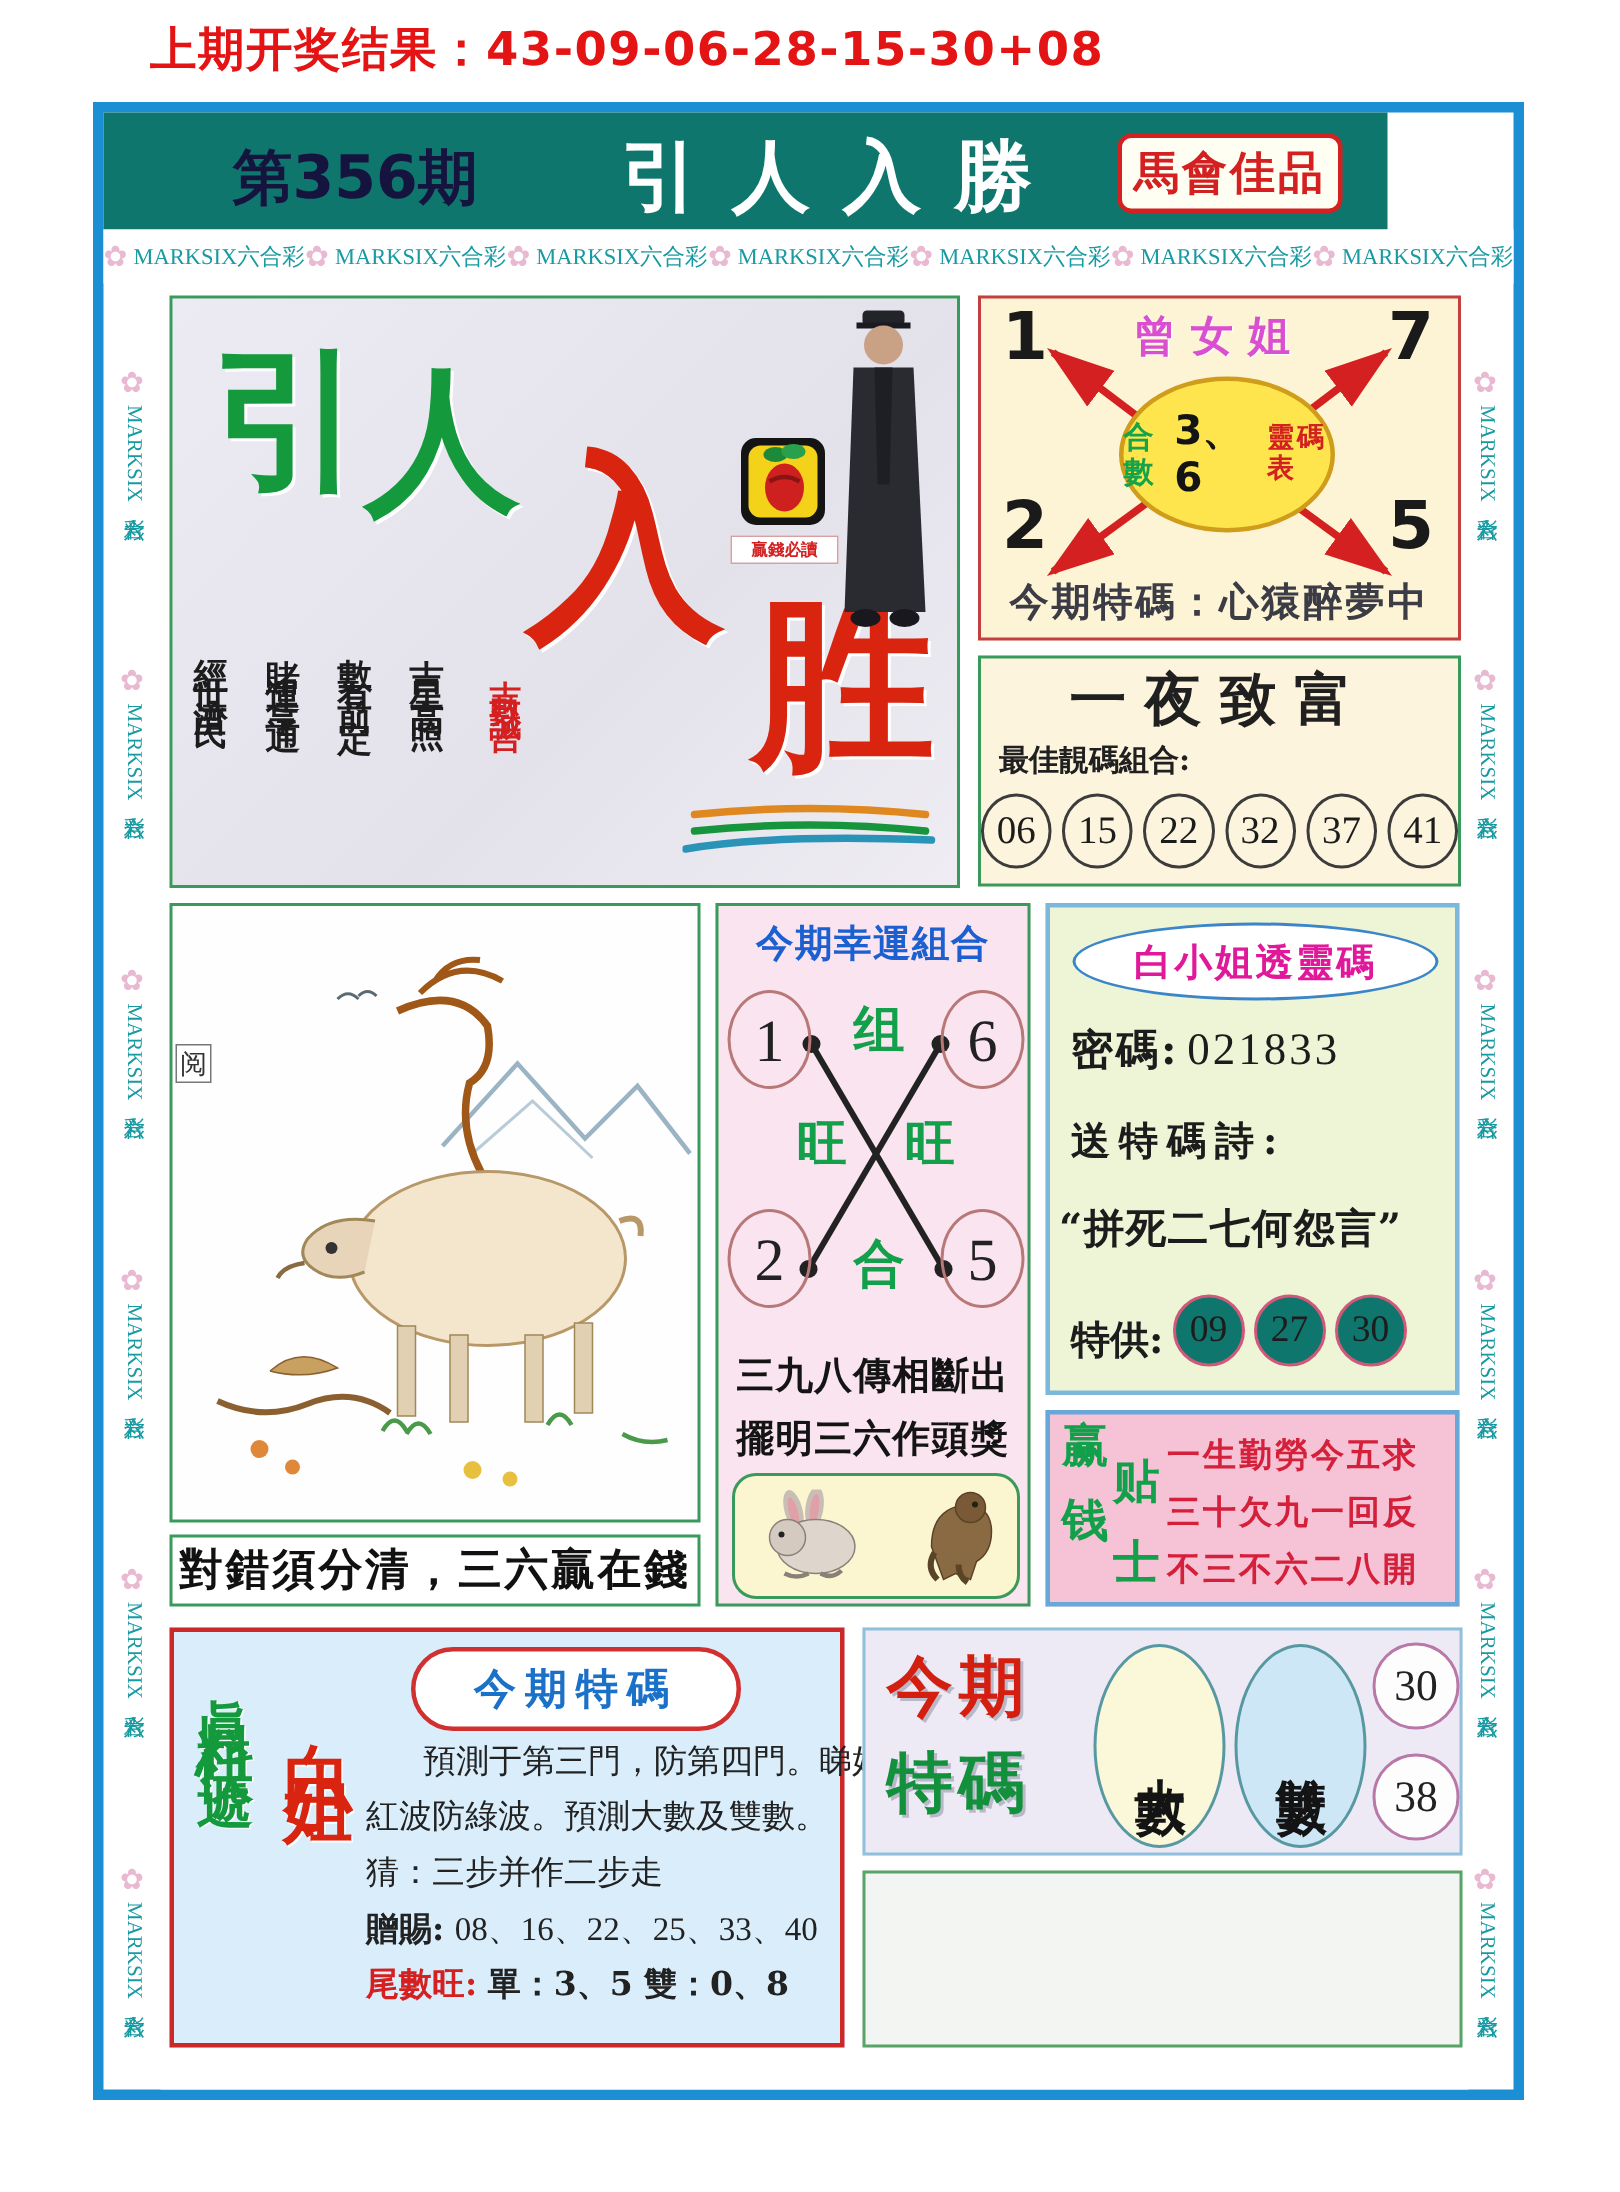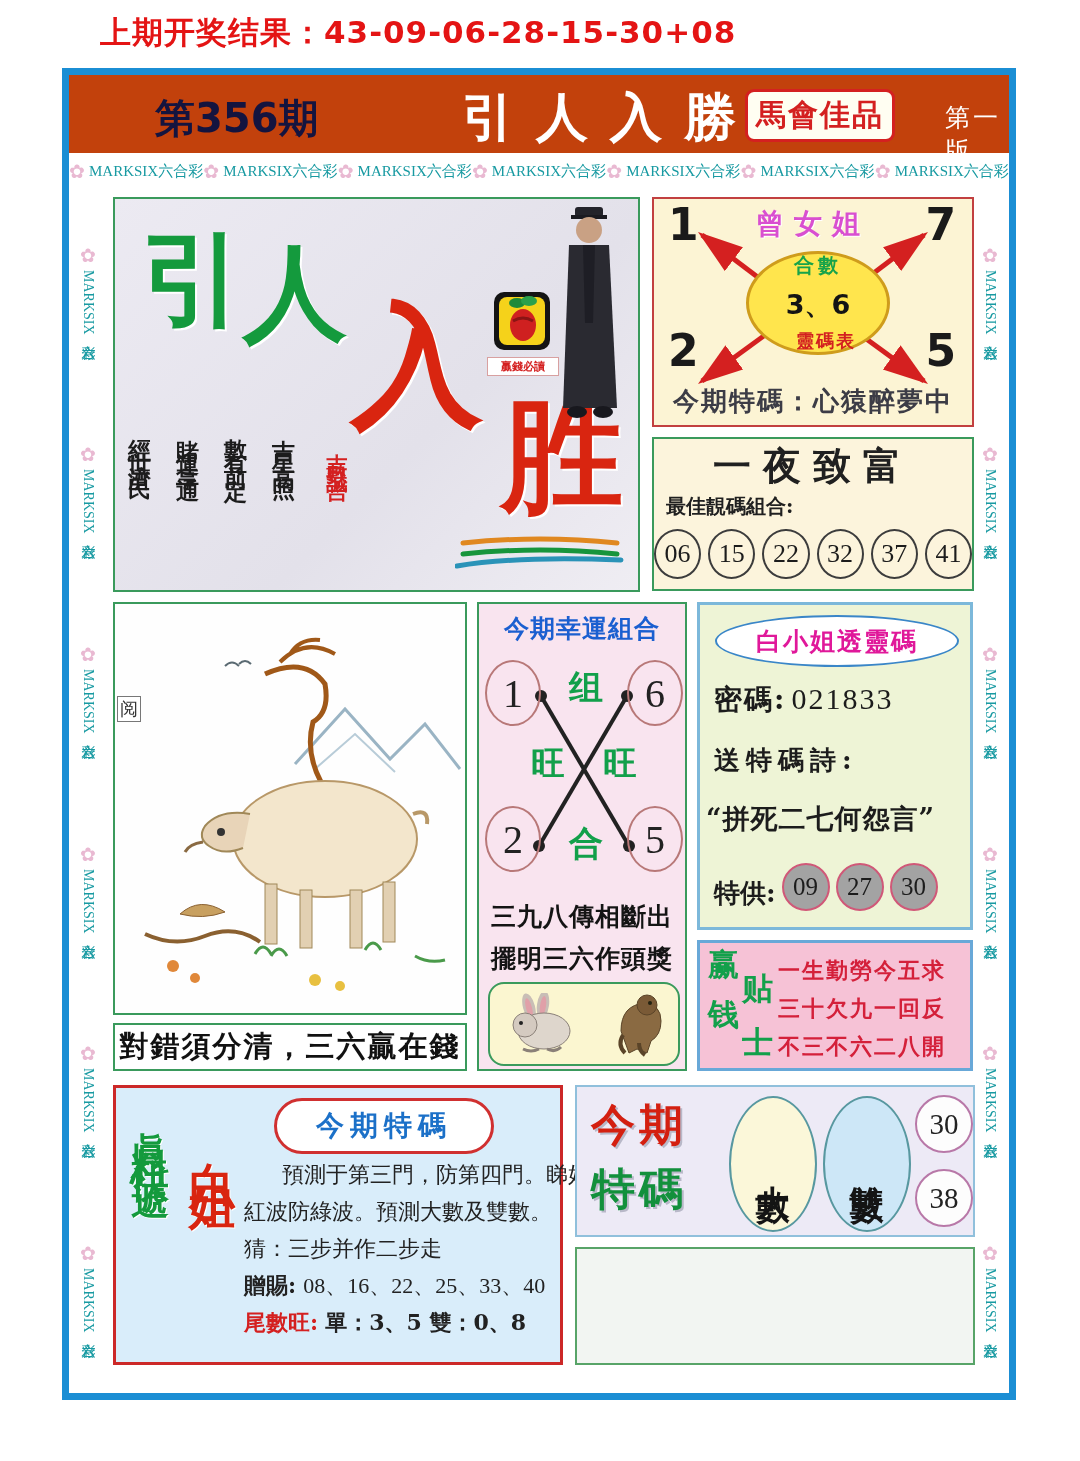--- a/index.html
+++ b/index.html
@@ -6,23 +6,23 @@
   body{width:1080px;height:1461px;position:relative;font-family:"DejaVu Sans",sans-serif;overflow:hidden;}
   .abs{position:absolute;}
 
   
   .prev-result{left:100px;top:12px;font-size:31px;font-weight:bold;color:#e41414;letter-spacing:1px;}
 
   
   .sheet{left:62px;top:68px;width:940px;height:1318px;border:7px solid #1b8ed4;background:#ffffff;}
 
   
-  .masthead{left:0;top:0;width:940px;height:78px;background:#c2410c;}
+  .masthead{left:0;top:0;width:856px;height:78px;background:#0f766e;}
   .issue{left:86px;top:16px;font-size:40px;font-weight:bold;color:#14143f;}
-  .main-title{left:345px;top:8px;font-size:52px;font-weight:bold;color:#ffffff;letter-spacing:22px;white-space:nowrap;margin-left:48px;}
+  .main-title{left:345px;top:8px;font-size:52px;font-weight:bold;color:#ffffff;letter-spacing:22px;white-space:nowrap;}
   .brand-box{left:676px;top:14px;background:#fffef2;border:3px solid #d42020;border-radius:9px;padding:3px 8px;}
   .brand-box span{font-size:30px;font-weight:bold;color:#d42020;letter-spacing:2px;}
   .edition{left:848px;top:26px;font-size:25px;color:#ffffff;font-family:"DejaVu Serif",serif;letter-spacing:3px;margin-left:28px;}
 
   
   .strip-top{left:0;top:78px;width:940px;height:36px;background:#ffffff;display:flex;align-items:center;justify-content:space-around;overflow:hidden;white-space:nowrap;}
   .mk-unit{display:inline-flex;align-items:center;gap:4px;}
   .mk-flower{color:#e9b9d2;font-size:19px;}
   .mk-text{color:#189aa2;font-size:15px;font-weight:normal;font-family:"Liberation Serif",serif;}
   .strip-left,.strip-right{top:114px;width:34px;height:1198px;display:flex;flex-direction:column;align-items:center;justify-content:space-around;overflow:hidden;}
@@ -41,21 +41,21 @@
   .bc-green{color:#149a3d;}
   .bc-red{color:#d92510;}
   .poem-col{position:absolute;writing-mode:vertical-rl;text-orientation:upright;font-size:23px;line-height:1;letter-spacing:13px;color:#1c1c1c;font-family:"DejaVu Serif",serif;font-weight:bold;}
   .red-note{position:absolute;writing-mode:vertical-rl;text-orientation:upright;font-size:21px;letter-spacing:9px;color:#d42020;font-weight:bold;}
   .logo-cap{position:absolute;left:372px;top:158px;width:70px;text-align:center;font-size:11px;font-weight:bold;color:#d42020;background:#ffffff;border:1px solid #d8a0a0;padding:1px 0;}
 
   
   .p2{left:545px;top:8px;width:322px;height:230px;border:2px solid #c24040;background:#fcf4d4;}
   .corner-num{position:absolute;font-size:44px;font-weight:bold;color:#1a1a1a;line-height:1;}
   .zeng-name{position:absolute;left:0;right:0;top:6px;text-align:center;font-size:28px;font-weight:bold;color:#d94fd0;letter-spacing:10px;text-shadow:1px 1px 0 #fff;}
-  .zeng-oval{position:absolute;left:92px;top:52px;width:138px;height:98px;background:#ffe54d;border:3px solid #cf9c1c;border-radius:50%;display:flex;flex-direction:column;align-items:center;justify-content:space-between;line-height:1.15;}
+  .zeng-oval{position:absolute;left:92px;top:52px;width:138px;height:98px;background:#ffe54d;border:3px solid #cf9c1c;border-radius:50%;display:flex;flex-direction:row;align-items:center;justify-content:flex-start;line-height:1.15;}
   .zo1{font-size:20px;font-weight:bold;color:#17a34a;letter-spacing:4px;}
   .zo2{font-size:27px;font-weight:bold;color:#141414;}
   .zo3{font-size:18px;font-weight:bold;color:#d32020;letter-spacing:2px;margin-left:16px;}
   .zeng-special{position:absolute;left:0;right:0;bottom:6px;text-align:center;font-size:26px;color:#3c3c46;font-family:"DejaVu Serif",serif;font-weight:bold;letter-spacing:2px;}
 
   
   .p3{left:545px;top:248px;width:322px;height:154px;border:2px solid #3a9a5c;background:#fcf4dc;}
   .rich-title{position:absolute;left:0;right:0;top:2px;text-align:center;font-size:38px;font-weight:bold;color:#202020;font-family:"DejaVu Serif",serif;letter-spacing:12px;}
   .rich-label{position:absolute;left:12px;top:54px;font-size:20px;font-weight:bold;color:#202020;font-family:"DejaVu Serif",serif;}
   .rich-nums{position:absolute;left:0;right:0;top:90px;display:flex;justify-content:center;gap:7px;text-align:center;}
@@ -80,21 +80,21 @@
   .p6{left:590px;top:413px;width:276px;height:328px;border:3px solid #7cb8da;background:#eef4d6;}
   .bai-oval{position:absolute;left:15px;top:10px;width:240px;height:48px;background:#ffffff;border:2px solid #3a86c8;border-radius:50%;display:flex;align-items:center;justify-content:center;}
   .bai-oval span{font-size:25px;font-weight:bold;color:#e0189a;letter-spacing:2px;}
   .bai-row{position:absolute;left:14px;right:8px;font-family:"DejaVu Serif",serif;color:#1c1c1c;}
   .bai-pwd-label{font-size:28px;font-weight:bold;letter-spacing:2px;}
   .bai-pwd-val{font-size:30px;letter-spacing:2px;}
   .bai-poemlabel{font-size:26px;font-weight:bold;letter-spacing:6px;}
   .bai-poem{font-size:27px;font-weight:bold;letter-spacing:1px;}
   .supply-row{display:flex;align-items:flex-end;gap:6px;}
   .supply-label{font-size:26px;font-weight:bold;}
-  .sball{width:44px;height:44px;border:2px solid #d05878;border-radius:50%;display:flex;align-items:center;justify-content:center;font-size:25px;font-family:"Liberation Serif",serif;color:#1c1c1c;background:#a3a3a3;}
+  .sball{width:44px;height:44px;border:2px solid #d05878;border-radius:50%;display:flex;align-items:center;justify-content:center;font-size:25px;font-family:"Liberation Serif",serif;color:#1c1c1c;background:#0f766e;}
 
   
   .p7{left:590px;top:751px;width:276px;height:131px;border:3px solid #68a8d8;background:#f6c2d6;}
   .tips-chars{position:absolute;left:8px;top:4px;width:66px;height:122px;}
   .tchar{position:absolute;font-size:31px;font-weight:bold;color:#12a04a;line-height:1;}
   .tips-lines{position:absolute;left:78px;top:9px;right:4px;}
   .tips-lines div{font-size:22px;font-weight:bold;color:#d4203a;letter-spacing:2px;line-height:38px;white-space:nowrap;}
 
   
   .p8{left:6px;top:896px;width:450px;height:280px;border:3px solid #cc2828;background:#d9edfa;}

